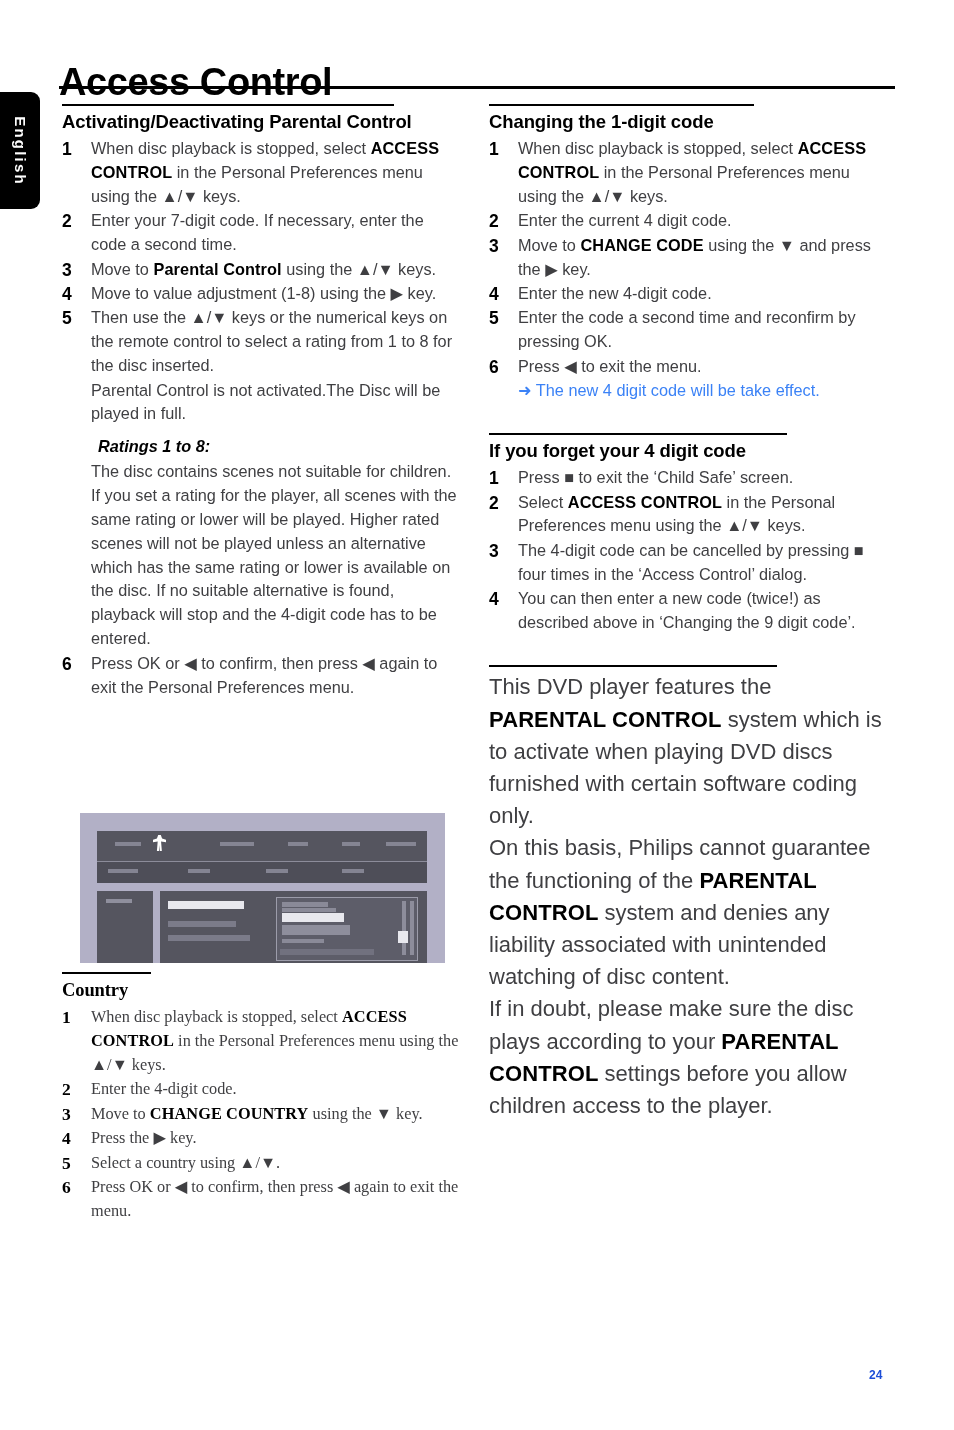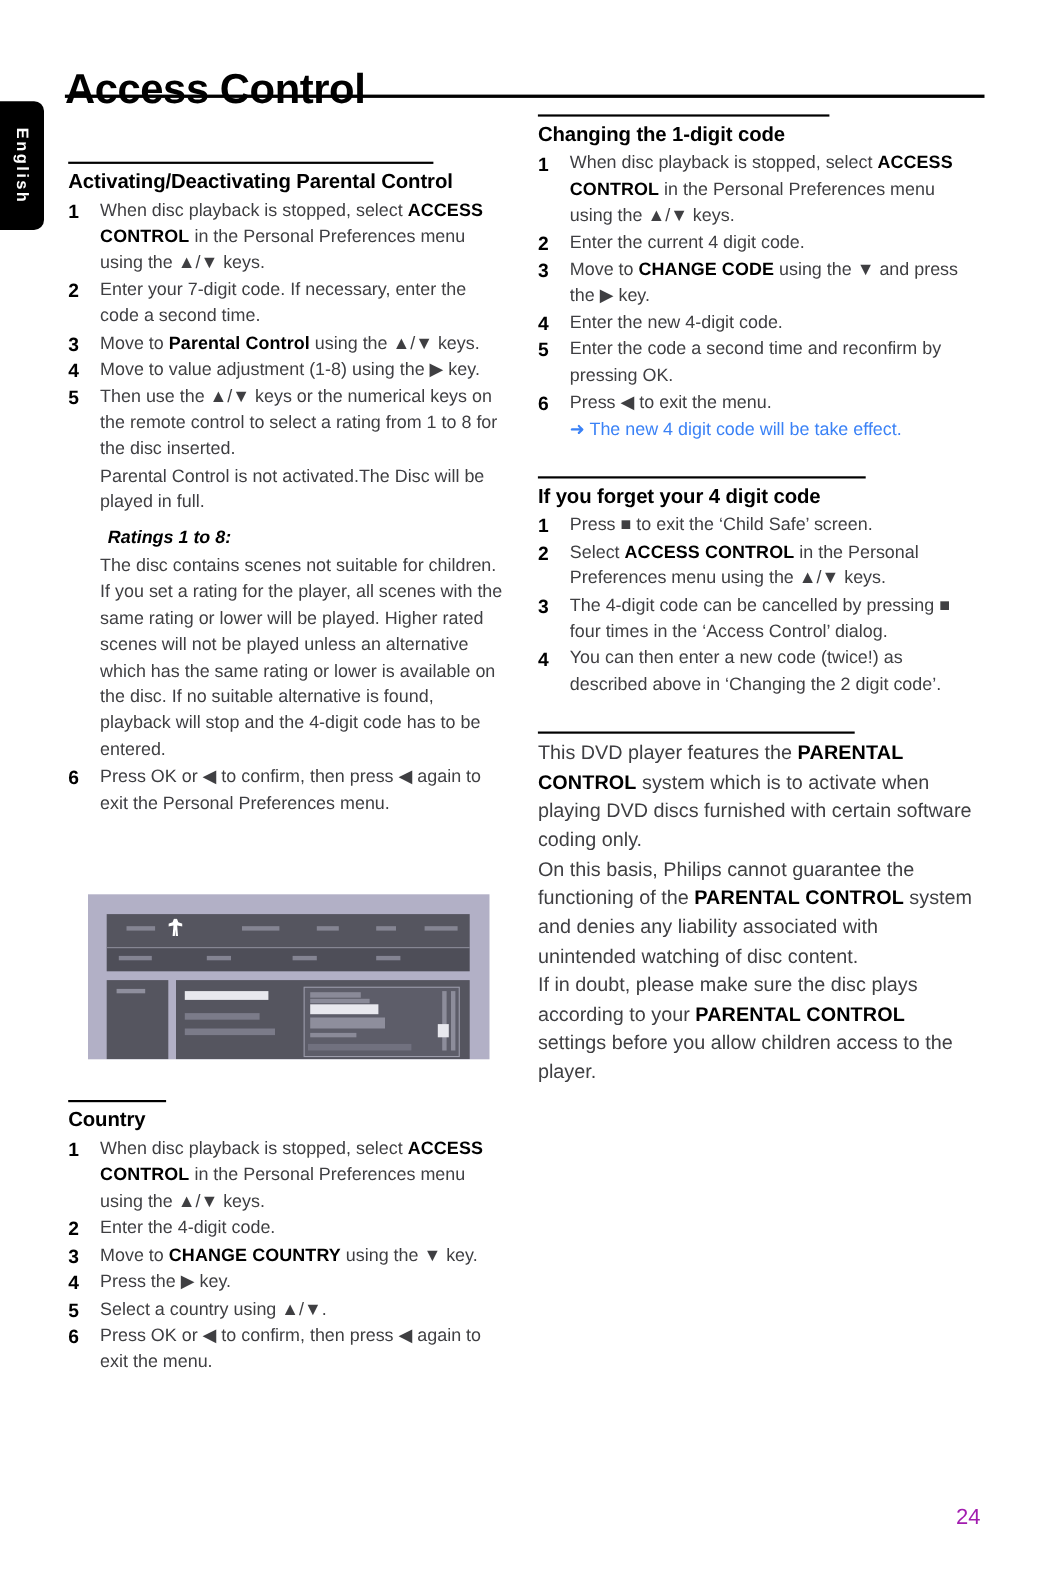--- a/index.html
+++ b/index.html
@@ -58,21 +58,21 @@
     height: 3px;
     background: #000000;
   }
 
   
   .column {
     position: absolute;
     top: 104px;
     width: 400px;
   }
-  #col-left  { left: 62px; margin-top: 43px; }
+  #col-left  { left: 62px; }
   #col-right { left: 489px; }
 
   
   .section { margin-bottom: 0; }
 
   .sec-rule {
     height: 2px;
     background: #000000;
     margin-bottom: 4px;
   }
@@ -132,21 +132,21 @@
     margin-bottom: 1px;
   }
   .substep {
     padding-left: 29px;
     font-size: 16.3px;
     line-height: 1.465;
     color: #3b82f6;
   }
 
   .bodytext {
-    font-size: 18px;
+    font-size: 22px;
     line-height: 1.465;
     color: #3f3f42;
     margin: 0;
   }
   .bodytext p { margin: 0; }
   .gap-lg { height: 30px; }
 
   
   #menu-figure {
     position: absolute;
@@ -209,23 +209,23 @@
   .mf-arrows {
     left: 318px; top: 118px; width: 10px; height: 12px;
     background: #e8e8ee;
   }
 
   
   #page-number {
     position: absolute;
     left: 869px;
     top: 1368px;
-    font-size: 20px;
-    font-weight: normal;
-    color: #a21caf;
+    font-size: 12px;
+    font-weight: bold;
+    color: #1d4ed8;
   }
 </style>
 </head>
 <body>
 
 <div id="lang-tab">
   <span class="vtext">English</span>
 </div>
 
 <h1 id="page-title">Access Control</h1>
@@ -283,21 +283,21 @@
   <div class="mf mf-line" style="left:202px; top:95px; width:54px; height:4px; background:#8a8a98;"></div>
   <div class="mf mf-dtitle"></div>
   <div class="mf mf-line" style="left:202px; top:112px; width:68px; height:10px; background:#8e8e9c;"></div>
   <div class="mf mf-line" style="left:202px; top:126px; width:42px; height:4px; background:#8a8a98;"></div>
   <div class="mf mf-line" style="left:200px; top:136px; width:94px; height:6px; background:#71717f;"></div>
   <div class="mf mf-scroll"></div>
   <div class="mf mf-scroll2"></div>
   <div class="mf mf-arrows"></div>
 </div>
 
-<div class="column" id="col-left-2" style="top:1000px; left:62px;">
+<div class="column" id="col-left-2" style="top:972px; left:62px;font-family:Liberation Serif, serif;">
   <div class="section">
     <div class="sec-rule" style="width:89px;"></div>
     <div class="sec-heading">Country</div>
     <ol class="steps">
       <li><span class="num">1</span><span>When disc playback is stopped, select <b>ACCESS CONTROL</b> in the Personal Preferences menu using the ▲/▼ keys.</span></li>
       <li><span class="num">2</span><span>Enter the 4-digit code.</span></li>
       <li><span class="num">3</span><span>Move to <b>CHANGE COUNTRY</b> using the ▼ key.</span></li>
       <li><span class="num">4</span><span>Press the ▶ key.</span></li>
       <li><span class="num">5</span><span>Select a country using ▲/▼.</span></li>
       <li><span class="num">6</span><span>Press OK or ◀ to confirm, then press ◀ again to exit the menu.</span></li>
@@ -323,21 +323,21 @@
 
   <div class="gap-lg"></div>
 
   <div class="section">
     <div class="sec-rule" style="width:298px;"></div>
     <div class="sec-heading">If you forget your 4 digit code</div>
     <ol class="steps">
       <li><span class="num">1</span><span>Press ■ to exit the ‘Child Safe’ screen.</span></li>
       <li><span class="num">2</span><span>Select <b>ACCESS CONTROL</b> in the Personal Preferences menu  using the ▲/▼ keys.</span></li>
       <li><span class="num">3</span><span>The 4-digit code can be cancelled by pressing ■ four times in the ‘Access Control’ dialog.</span></li>
-      <li><span class="num">4</span><span>You can then enter a new code (twice!) as described above in ‘Changing the 2 digit code’.</span></li>
+      <li><span class="num">4</span><span>You can then enter a new code (twice!) as described above in ‘Changing the 9 digit code’.</span></li>
     </ol>
   </div>
 
   <div class="gap-lg"></div>
 
   <div class="section">
     <div class="sec-rule" style="width:288px;"></div>
     <div class="bodytext">
       <p>This DVD player features the <b>PARENTAL CONTROL</b> system which is to activate when playing DVD discs furnished with certain software coding only.</p>
       <p>On this basis, Philips cannot guarantee the functioning of the <b>PARENTAL CONTROL</b> system and denies any liability associated with unintended watching of disc content.</p>

